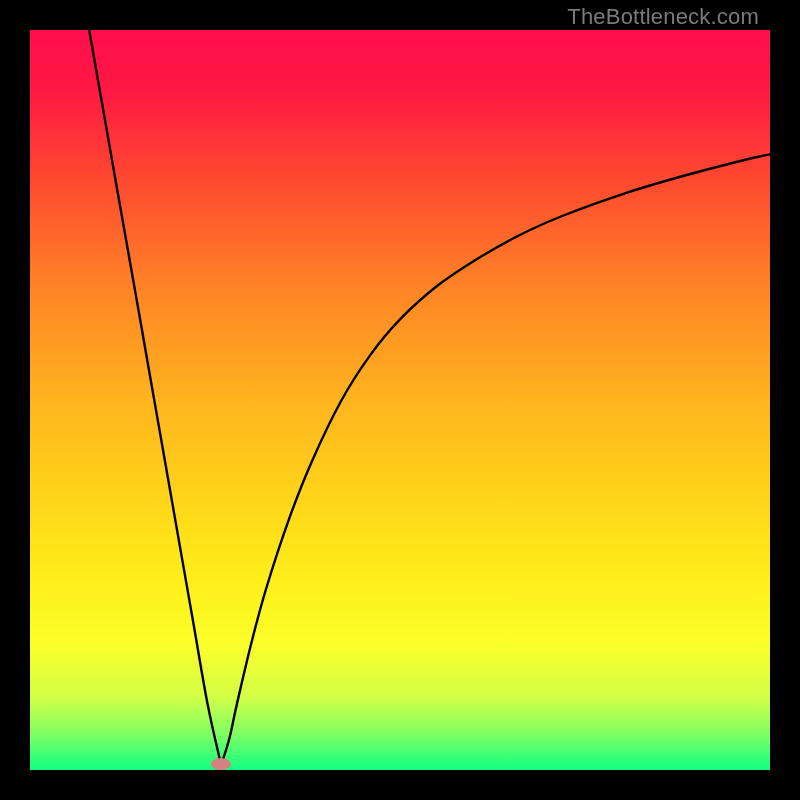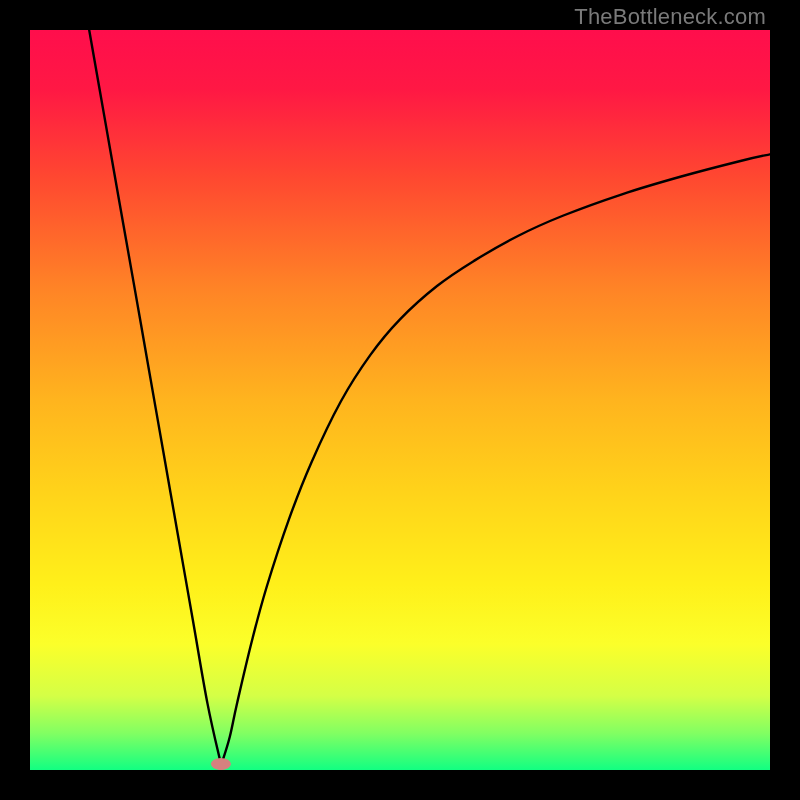--- a/index.html
+++ b/index.html
@@ -29,21 +29,21 @@
     position: absolute;
     inset: 0;
   }
   .curve-layer {
     position: absolute;
     inset: 0;
   }
   .attribution {
     position: absolute;
     top: 4px;
-    right: 34px;
+    right: 41px;
     color: #7a7a7a;
     font-size: 22px;
     font-weight: 500;
     letter-spacing: 0.2px;
   }
 </style>
 </head>
 <body>
 
 <div class="stage">

